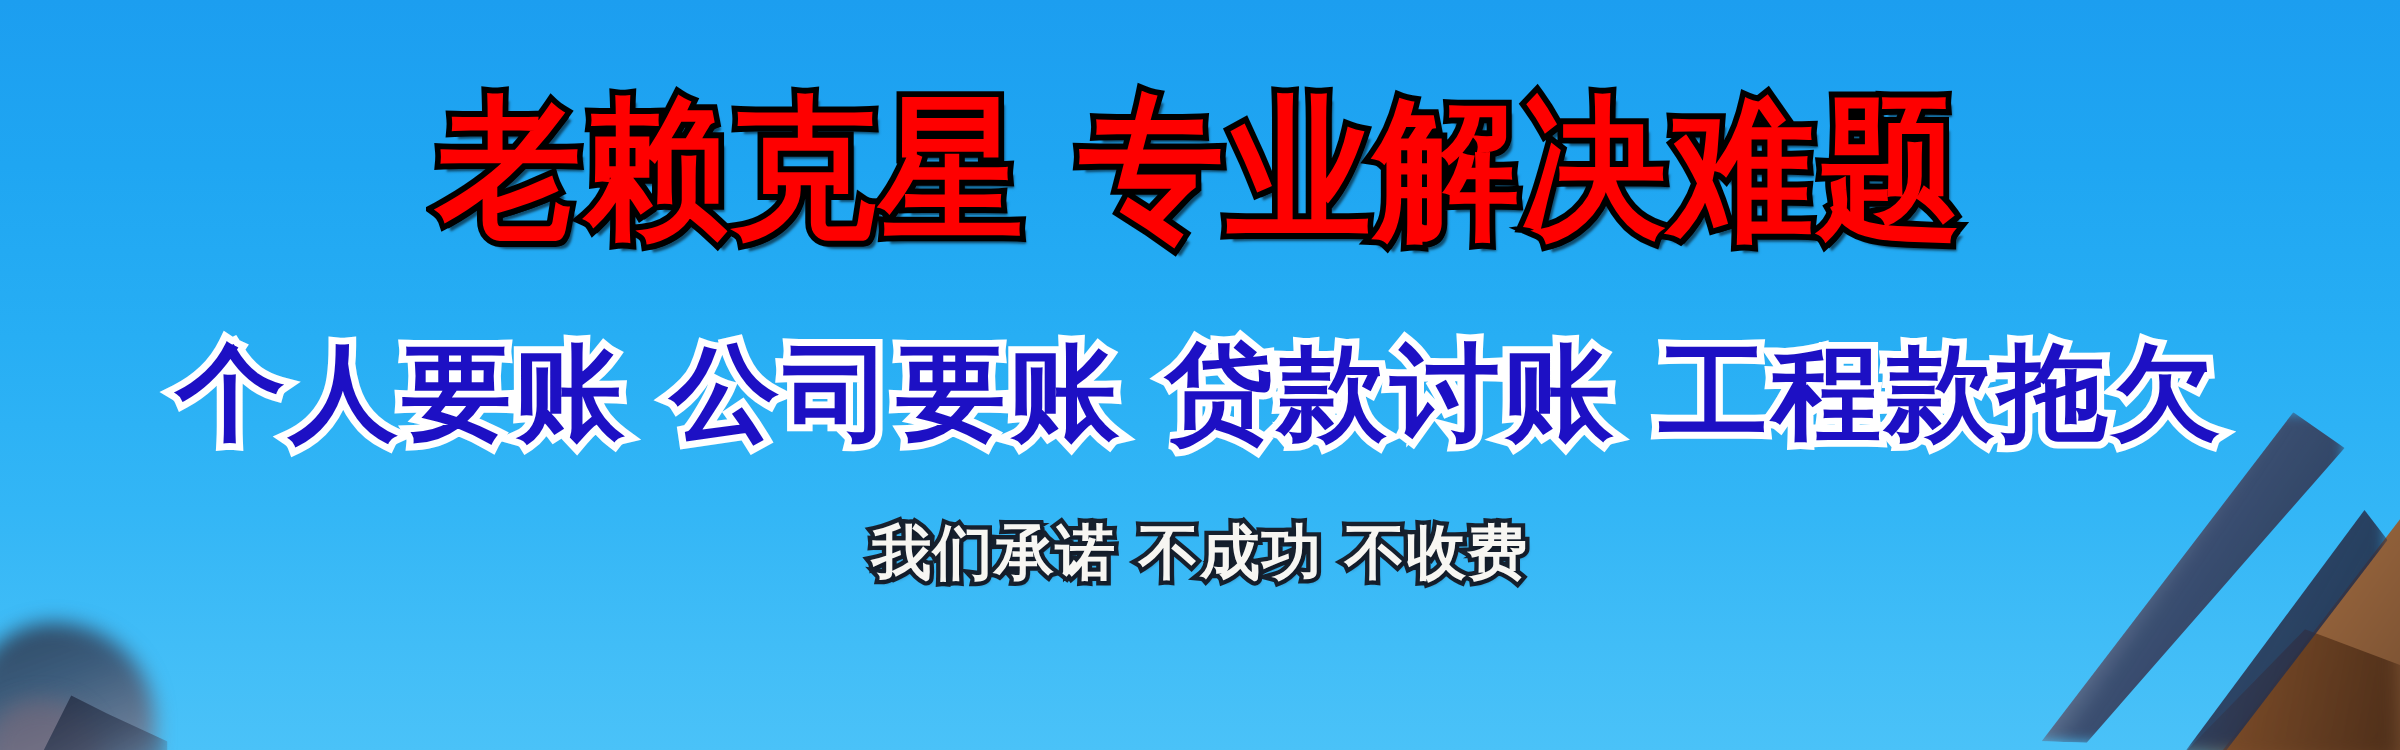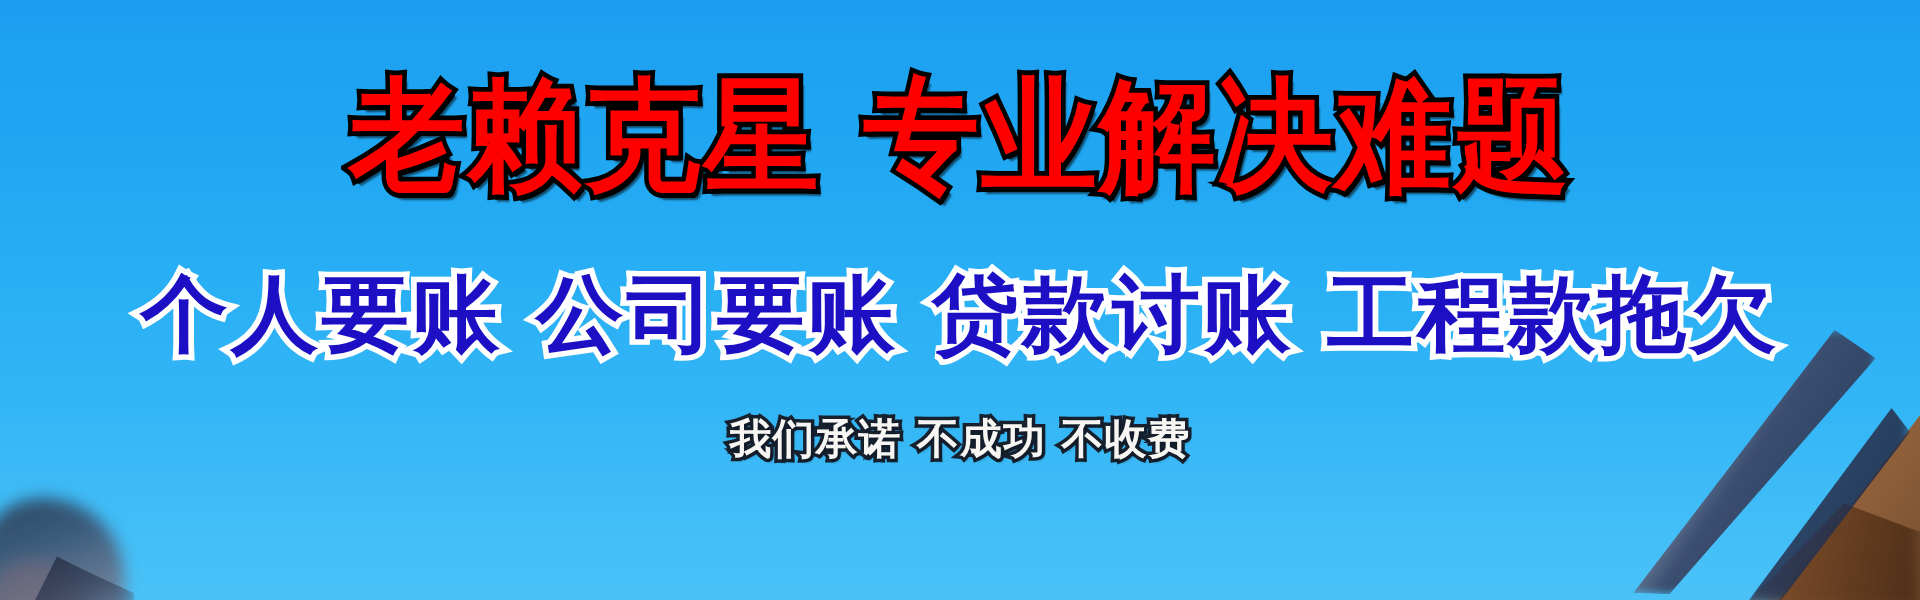--- a/index.html
+++ b/index.html
@@ -172,21 +172,21 @@
     white-space: nowrap;
     transform: scaleX(1.04);
   }
 
   .promise {
     position: absolute;
     top: 418px;
     left: 0;
     right: 0;
     text-align: center;
-    font-size: 42px;
+    font-size: 48px;
     line-height: 1.0;
     font-weight: 700;
     letter-spacing: 1px;
     color: #f7f6f2;
     -webkit-text-stroke: 7px #17212e;
     paint-order: stroke fill;
     text-shadow: 2px 3px 3px rgba(10,20,36,0.45);
     white-space: nowrap;
   }
 </style>

